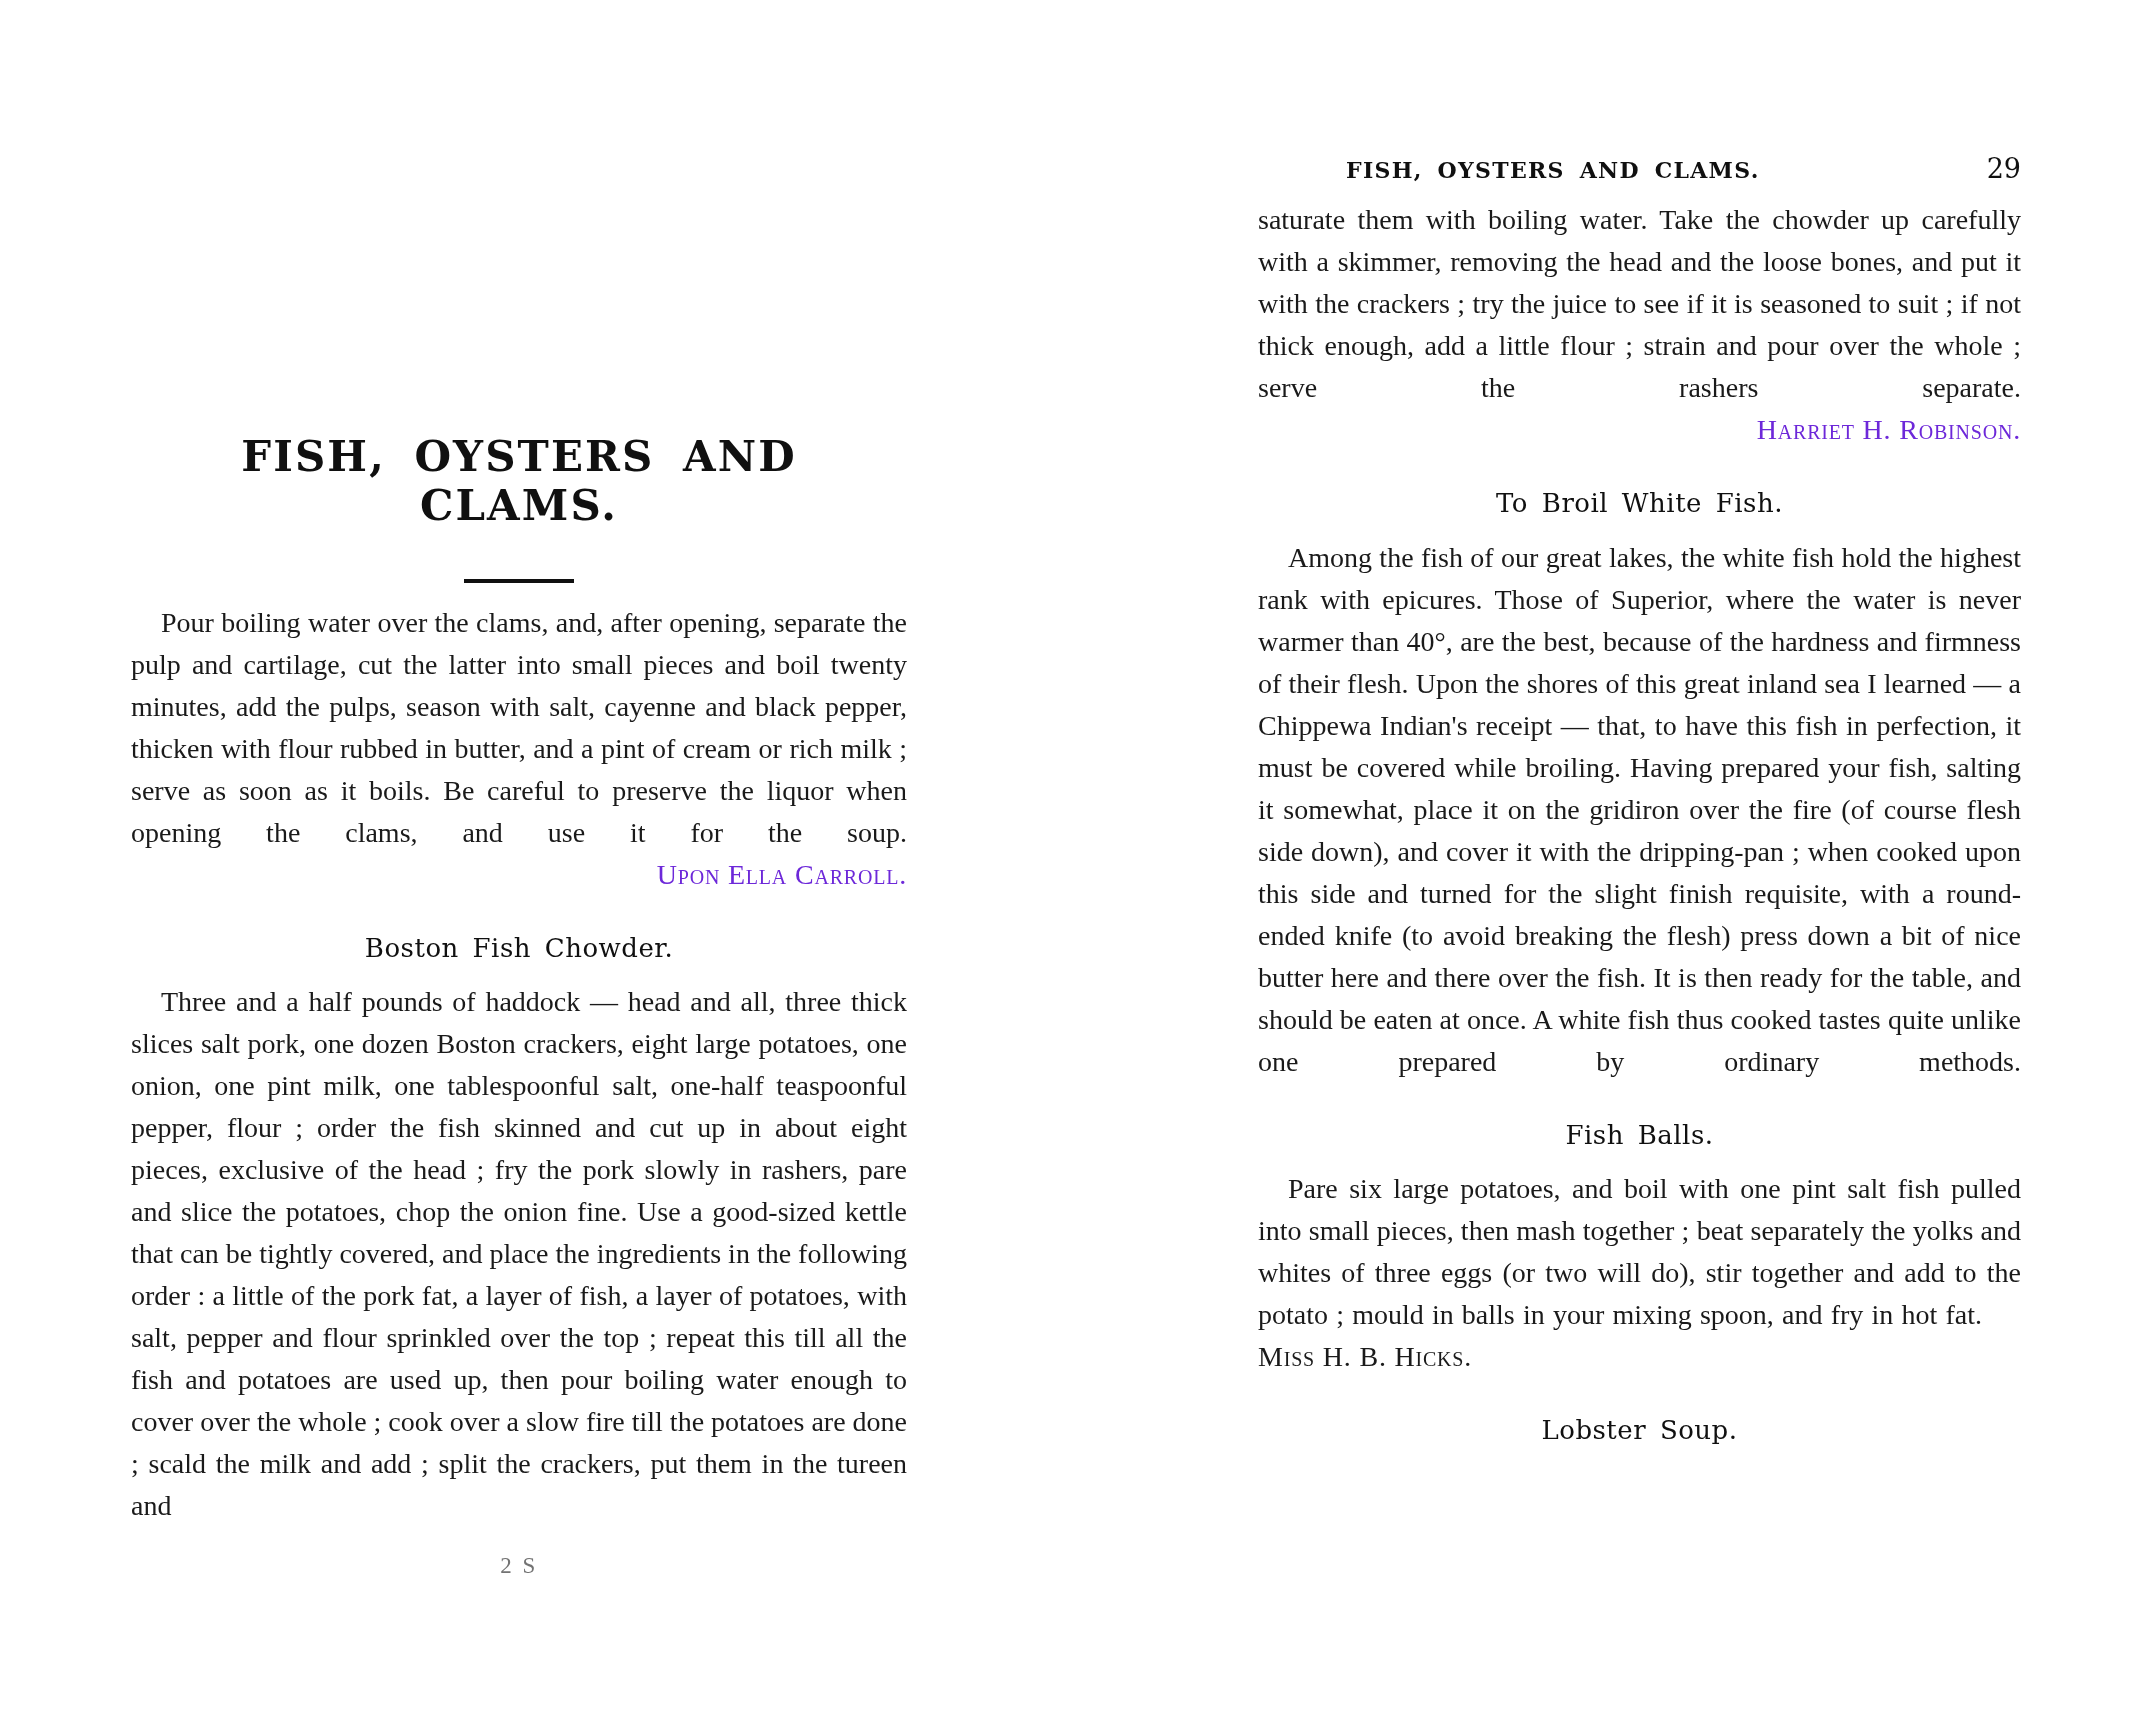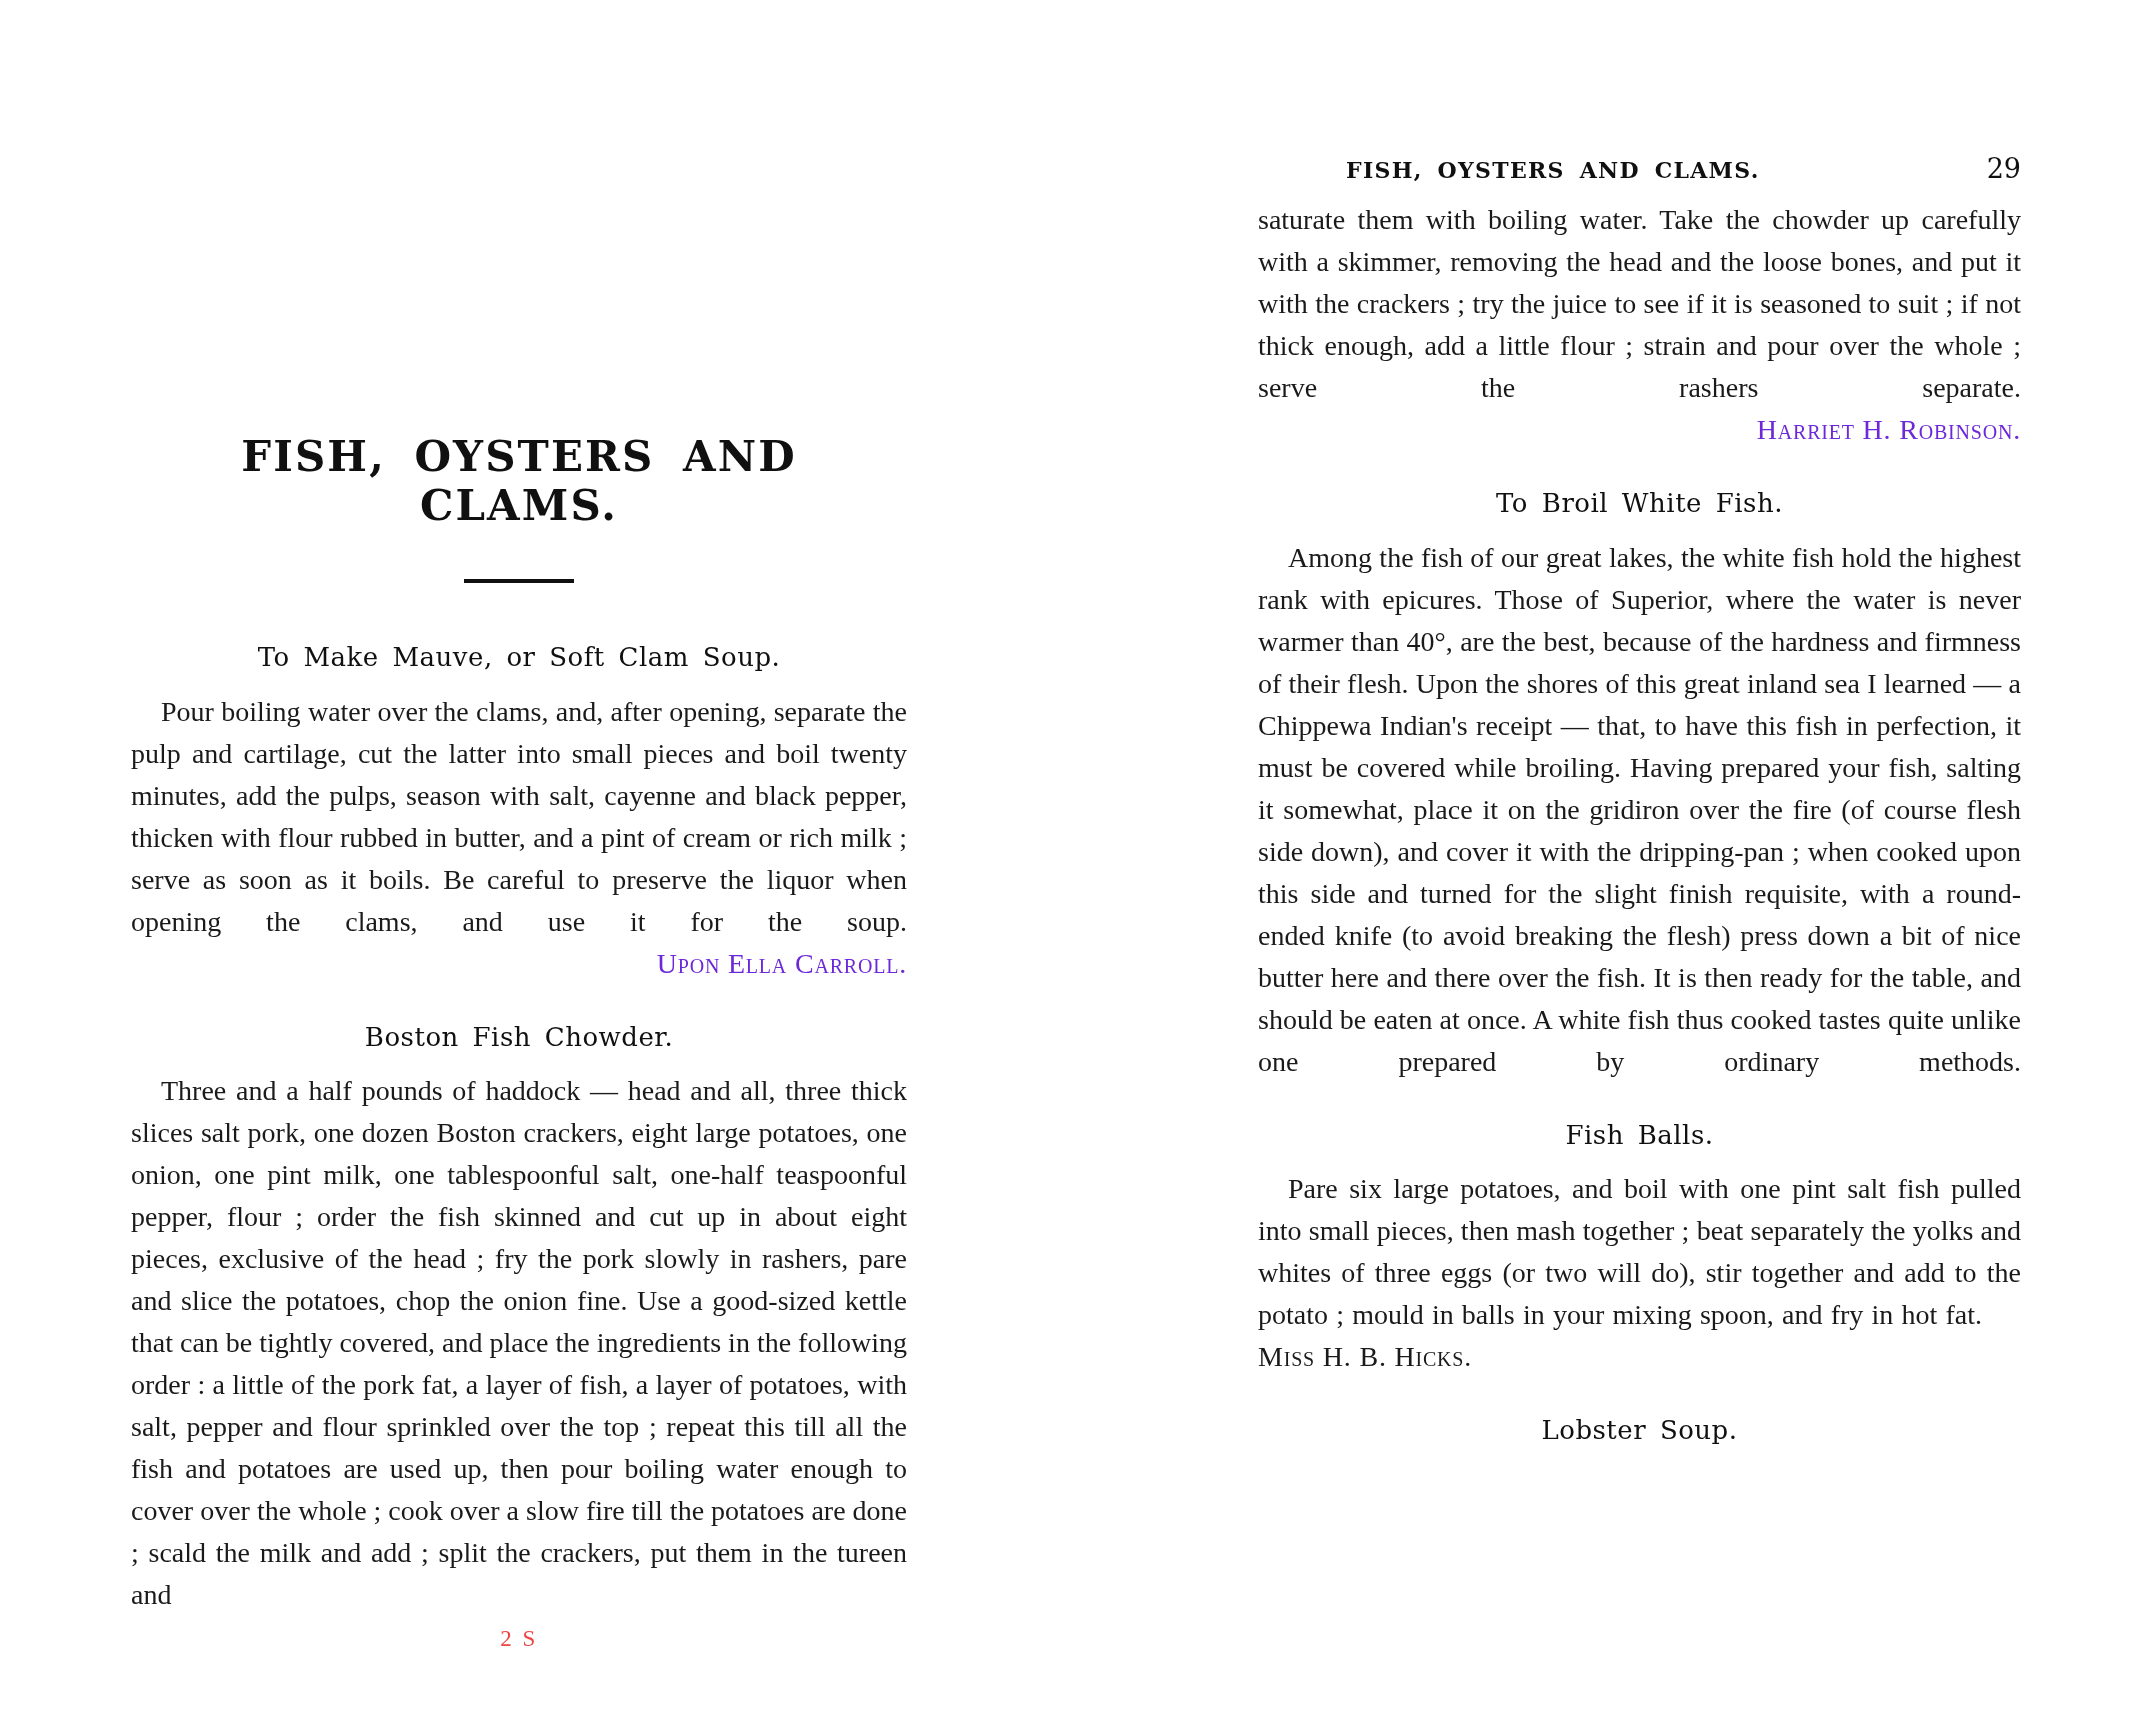--- a/index.html
+++ b/index.html
@@ -126,42 +126,41 @@
 
   .attribution-inline {
     font-variant: small-caps;
     letter-spacing: 0.8px;
   }
 
   .signature-mark {
     font-family: "Liberation Serif", "DejaVu Serif", serif;
     font-size: 23px;
     text-align: center;
-    margin: 0;
+    margin: 16px;
     padding-top: 10px;
-    color: #ef4444;
+    color: #737373;
     letter-spacing: 2.5px;
   }
 
   
   .gap-before-title { margin-top: 37px; }
   .gap-after-title  { margin-top: 18.6px; }
 </style>
 </head>
 <body>
 
 <div id="page">
 
   <div class="left-page">
 
     <h1 class="section-title">FISH, OYSTERS AND CLAMS.</h1>
 
     <div class="title-rule"></div>
 
-    <h2 class="recipe-title" style="margin-top:59px;">To Make Mauve, or Soft Clam Soup.</h2>
 
     <p class="body-text gap-after-title"><span class="indent"></span><span>Pour boiling water over the clams, and, after opening, separate the pulp and cartilage, cut the latter into small pieces and boil twenty minutes, add the pulps, season with salt, cayenne and black pepper, thicken with flour rubbed in butter, and a pint of cream or rich milk ; serve as soon as it boils. Be careful to preserve the liquor when opening the clams, and use it for the soup.</span></p>
 
     <p class="attribution">Upon Ella Carroll.</p>
 
     <h2 class="recipe-title gap-before-title">Boston Fish Chowder.</h2>
 
     <p class="body-text gap-after-title"><span class="indent"></span><span>Three and a half pounds of haddock — head and all, three thick slices salt pork, one dozen Boston crackers, eight large potatoes, one onion, one pint milk, one tablespoonful salt, one-half teaspoonful pepper, flour ; order the fish skinned and cut up in about eight pieces, exclusive of the head ; fry the pork slowly in rashers, pare and slice the potatoes, chop the onion fine. Use a good-sized kettle that can be tightly covered, and place the ingredients in the following order : a little of the pork fat, a layer of fish, a layer of potatoes, with salt, pepper and flour sprinkled over the top ; repeat this till all the fish and potatoes are used up, then pour boiling water enough to cover over the whole ; cook over a slow fire till the potatoes are done ; scald the milk and add ; split the crackers, put them in the tureen and</span></p>
 
     <p class="signature-mark">2 S</p>

